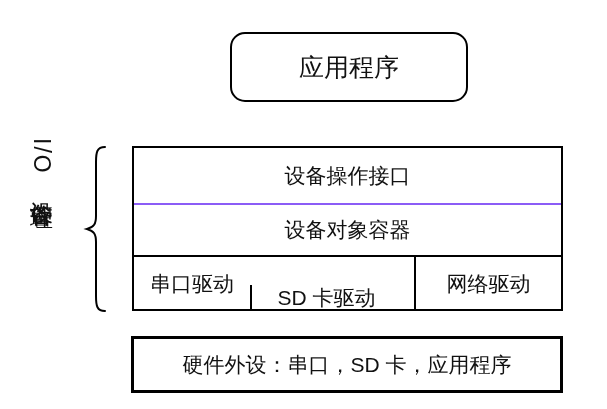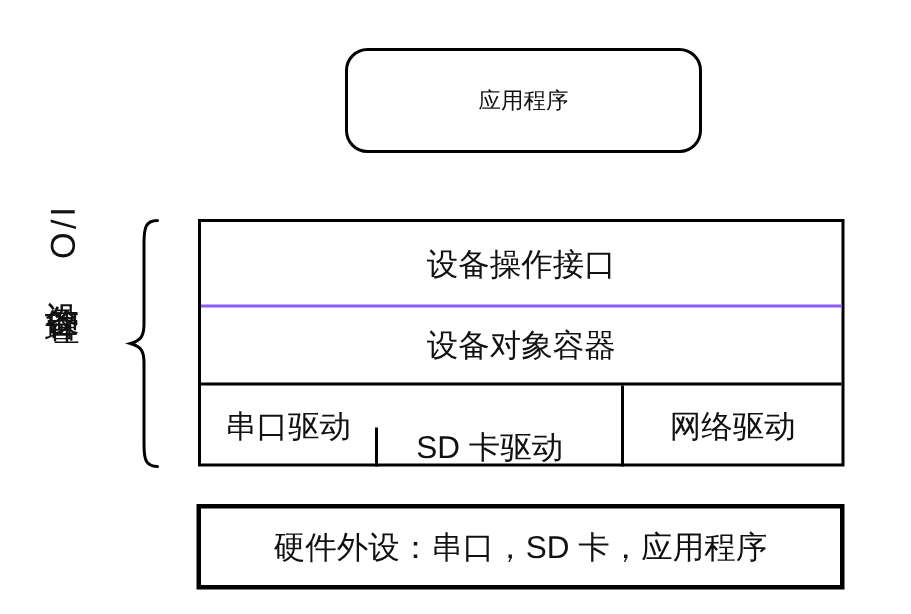--- a/index.html
+++ b/index.html
@@ -22,21 +22,21 @@
     top: 32px;
     width: 238px;
     height: 70px;
     box-sizing: border-box;
     border: 2px solid #000000;
     border-radius: 15px;
     background: #ffffff;
     display: flex;
     align-items: center;
     justify-content: center;
-    font-size: 15px;
+    font-size: 25px;
   }
   .side-label {
     position: absolute;
     left: 27px;
     top: 138px;
     height: 172px;
     writing-mode: vertical-rl;
     text-orientation: mixed;
     font-size: 23px;
     letter-spacing: 2px;

